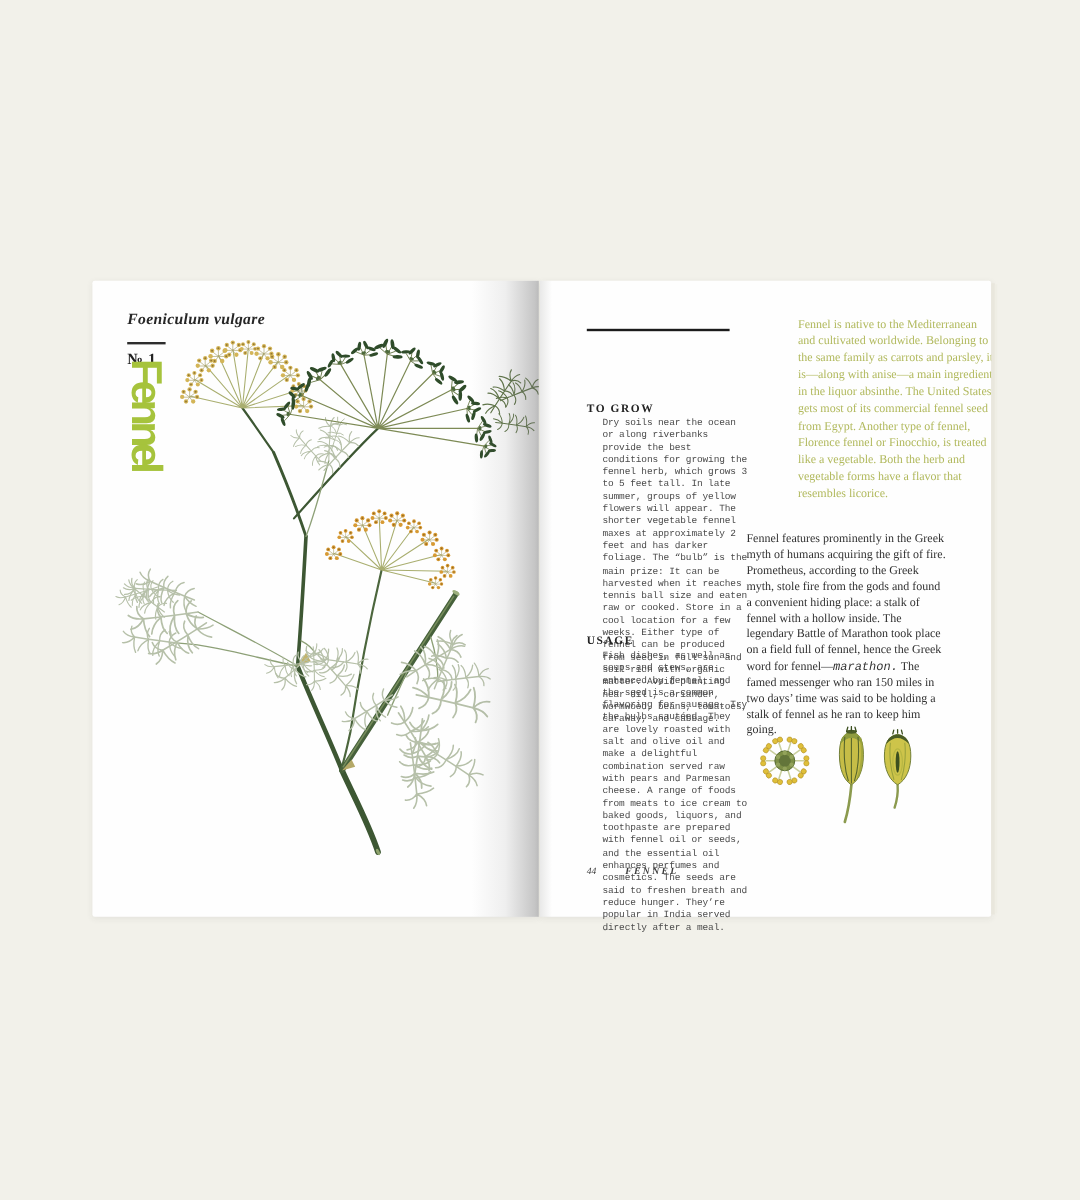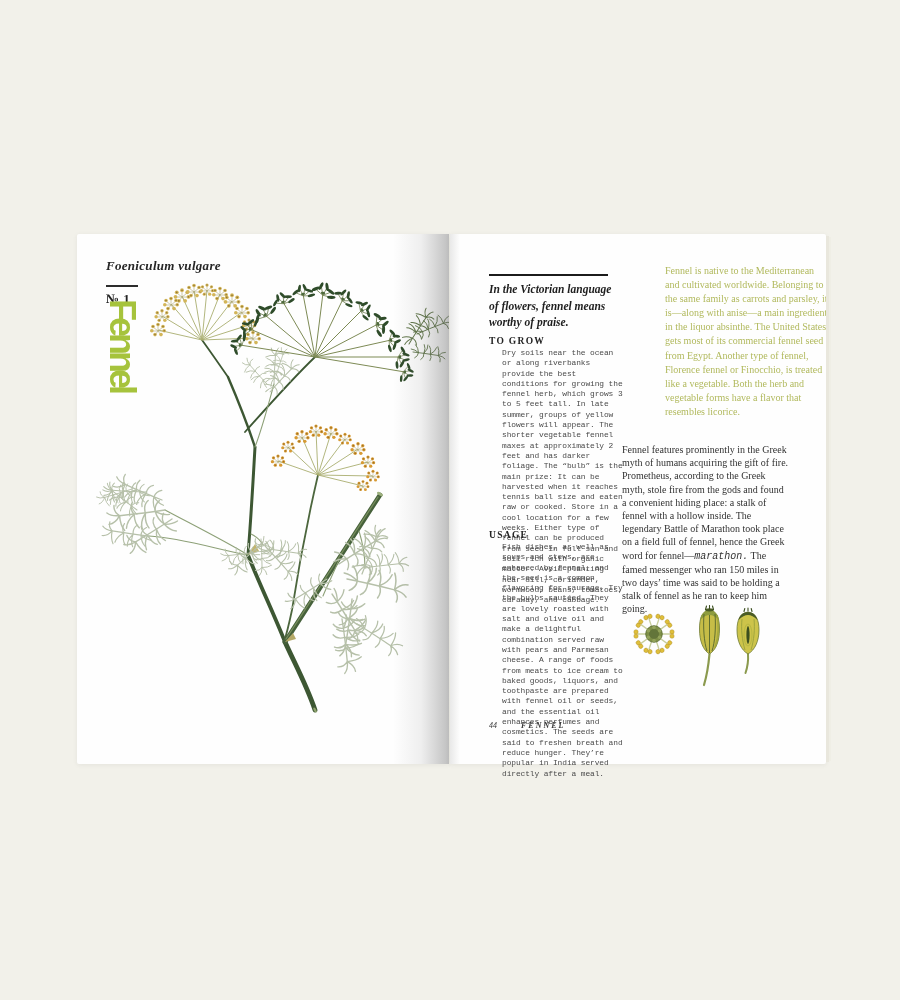--- a/index.html
+++ b/index.html
@@ -253,21 +253,20 @@
     <div class="entry-number">№ 1</div>
     <div class="vtitle">Fennel</div>
 
     <div class="gutter-shade"></div>
   </div>
 
   <div class="page page-right">
     <div class="right-inner-shade"></div>
 
     <div class="col-rule"></div>
-    <div class="intro">In the Victorian language of flowers, fennel means worthy of praise.</div>
 
     <div class="sec-head grow">TO GROW</div>
     <div class="sec-body grow">Dry soils near the ocean or along riverbanks provide the best conditions for growing the fennel herb, which grows 3 to 5 feet tall. In late summer, groups of yellow flowers will appear. The shorter vegetable fennel maxes at approximately 2 feet and has darker foliage. The “bulb” is the main prize: It can be harvested when it reaches tennis ball size and eaten raw or cooked. Store in a cool location for a few weeks. Either type of fennel can be produced from seed in full sun and soil rich with organic matter. Avoid planting near dill, coriander, wormwood, beans, tomatoes, caraway, and cabbage.</div>
 
     <div class="sec-head usage">USAGE</div>
     <div class="sec-body usage">Fish dishes, as well as soups and stews, are enhanced by fennel, and the seed is a common flavoring for sausage. Try the bulbs sautéed. They are lovely roasted with salt and olive oil and make a delightful combination served raw with pears and Parmesan cheese. A range of foods from meats to ice cream to baked goods, liquors, and toothpaste are prepared with fennel oil or seeds, and the essential oil enhances perfumes and cosmetics. The seeds are said to freshen breath and reduce hunger. They’re popular in India served directly after a meal.</div>
 
     <div class="highlight">Fennel is native to the Mediterranean and cultivated worldwide. Belonging to the same family as carrots and parsley, it is—along with anise—a main ingredient in the liquor absinthe. The United States gets most of its commercial fennel seed from Egypt. Another type of fennel, Florence fennel or Finocchio, is treated like a vegetable. Both the herb and vegetable forms have a flavor that resembles licorice.</div>
 
     <div class="history">

